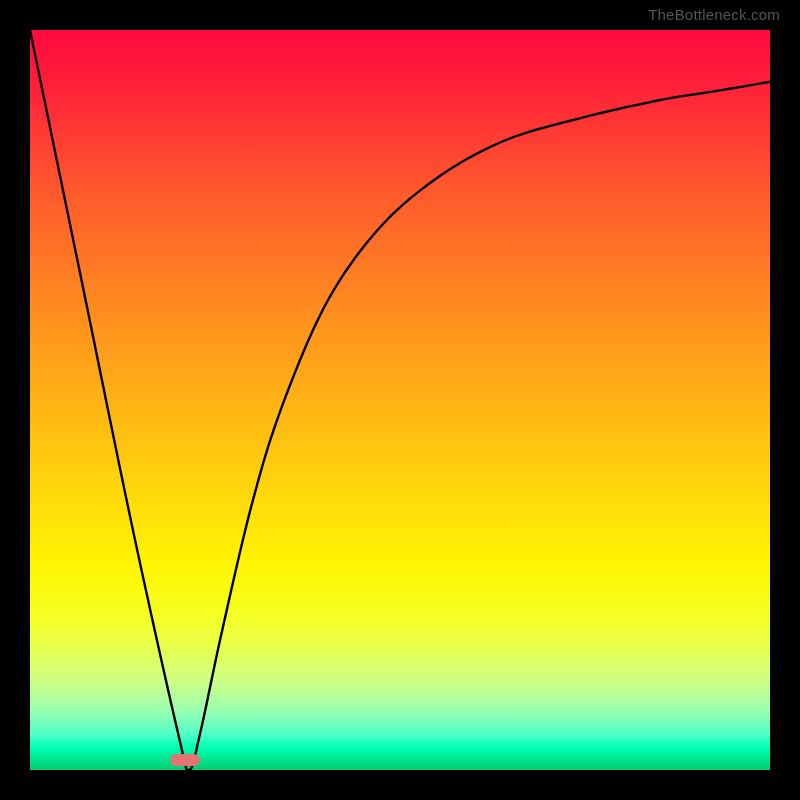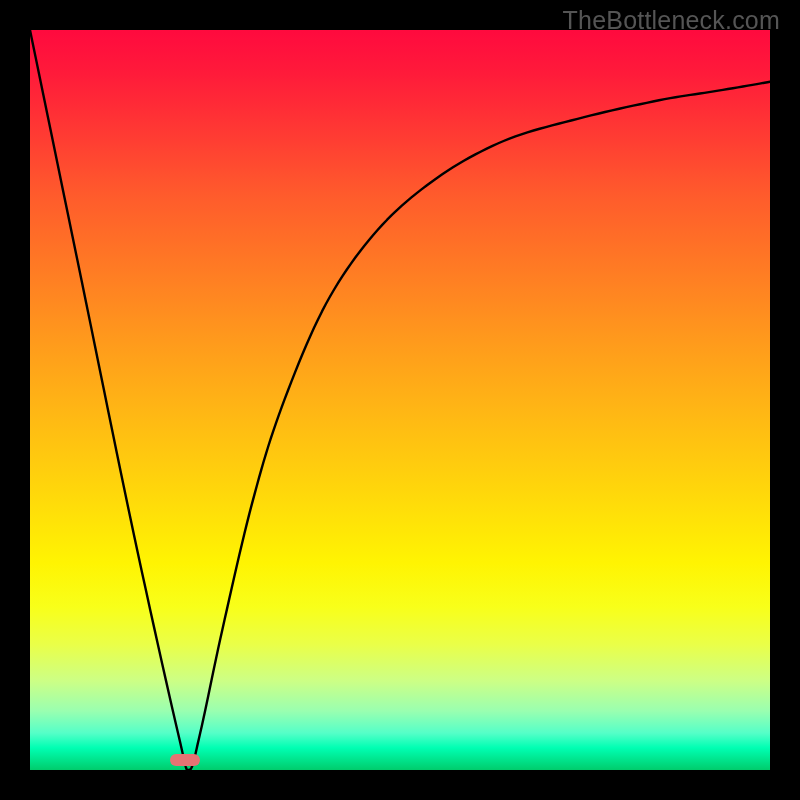--- a/index.html
+++ b/index.html
@@ -53,21 +53,21 @@
   .marker {
     position: absolute;
     background: #e57373;
     border-radius: 6px;
   }
   .attribution {
     position: absolute;
     top: 6px;
     right: 20px;
     color: #555;
-    font-size: 25px;
+    font-size: 15px;
     font-weight: 500;
     letter-spacing: 0.2px;
   }
 </style>
 </head>
 <body>
 
 <div class="frame">
 
   <div class="plot-area">

